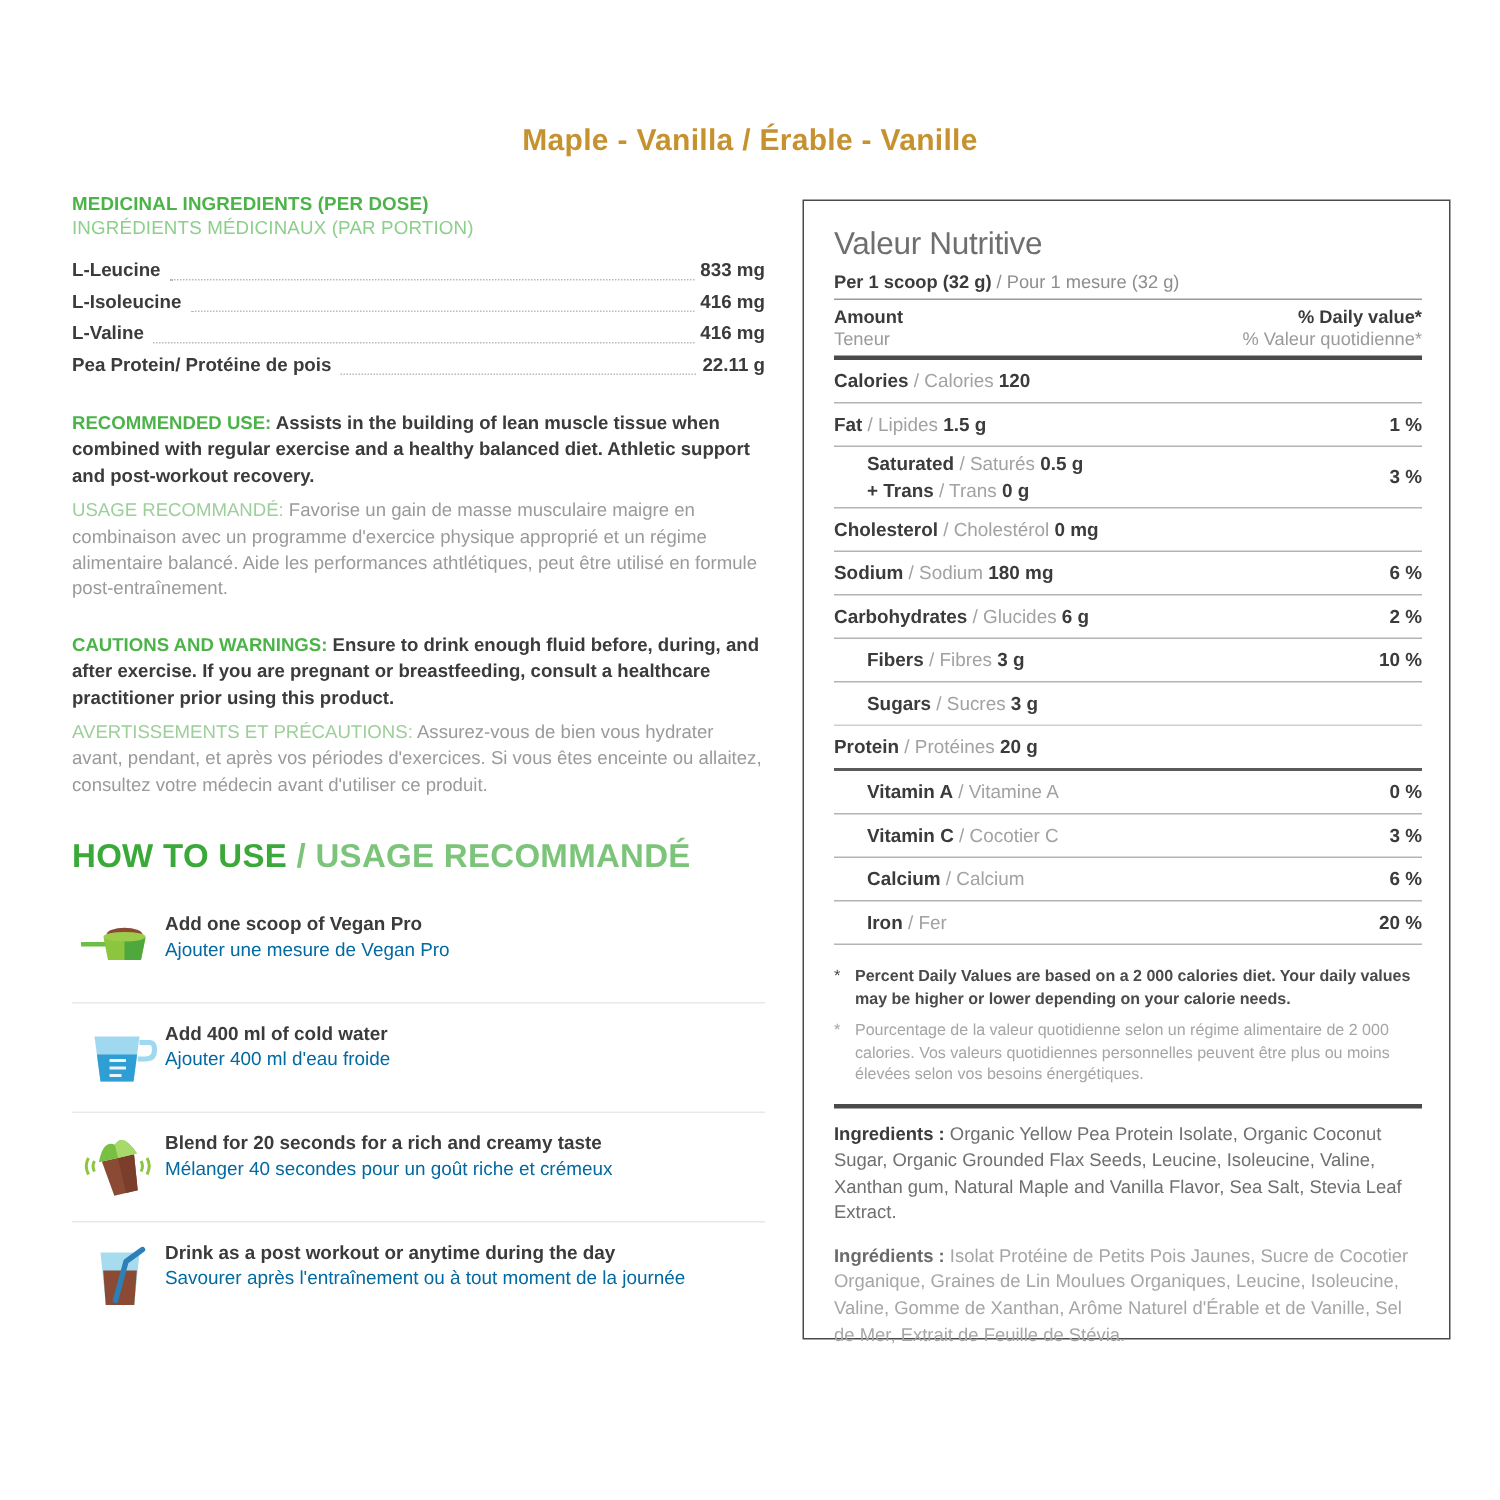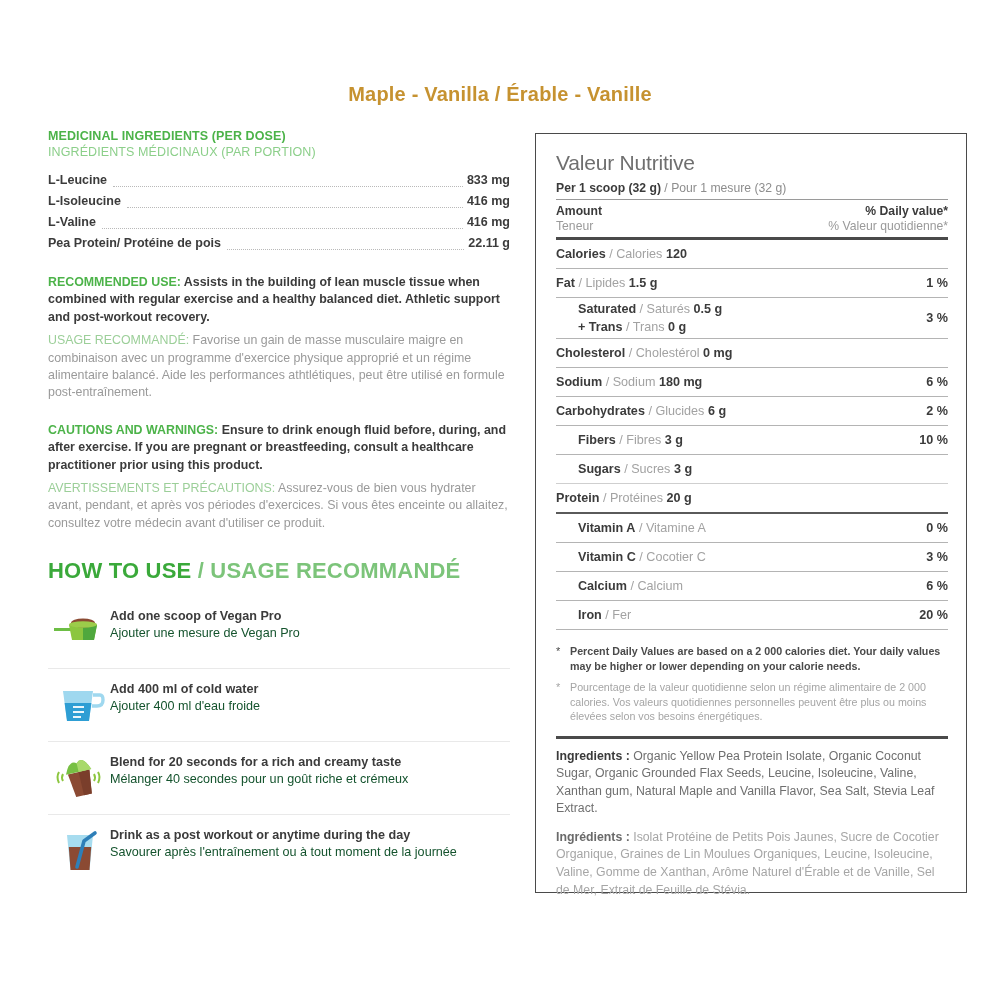--- a/index.html
+++ b/index.html
@@ -70,21 +70,21 @@
     display:flex;align-items:flex-start;
     padding:11px 0 13px 0;
     border-bottom:1px solid #e9e9e9;
   }
   .step:last-child{border-bottom:none;}
   .step .ico{
     flex:0 0 62px;height:48px;display:flex;align-items:center;justify-content:center;
   }
   .step .txt{flex:1 1 auto;padding-top:1px;}
   .step .t-en{font-size:12.6px;font-weight:bold;line-height:17px;color:#3b3b3b;}
-  .step .t-fr{font-size:12.6px;font-weight:normal;line-height:17px;color:#14532d;}
+  .step .t-fr{font-size:12.6px;font-weight:normal;line-height:17px;color:#0369a1;}
 
   
   .nf-panel{
     position:absolute;left:535px;top:133px;width:432px;height:760px;
     border:1.6px solid #4a4a4a;
     box-sizing:border-box;
     background:#fff;
   }
   .nf-inner{padding:16px 18px 0 20px;}
 

